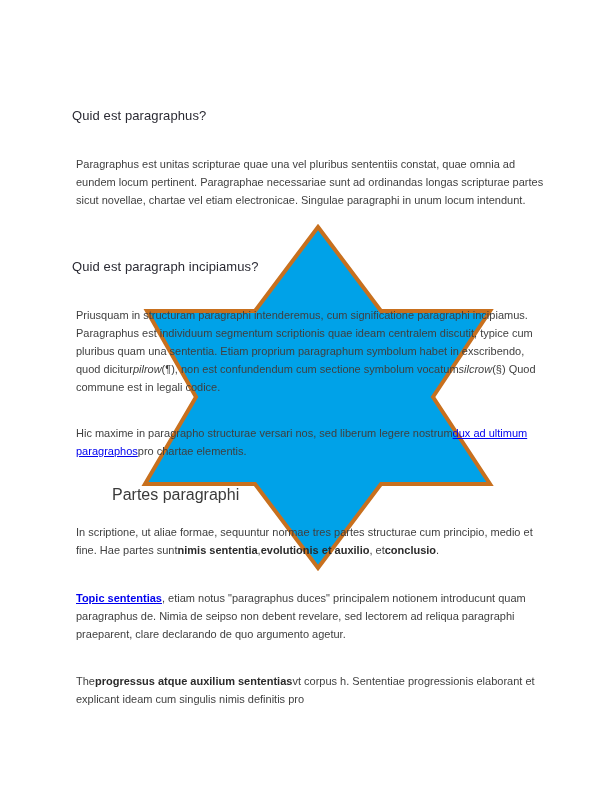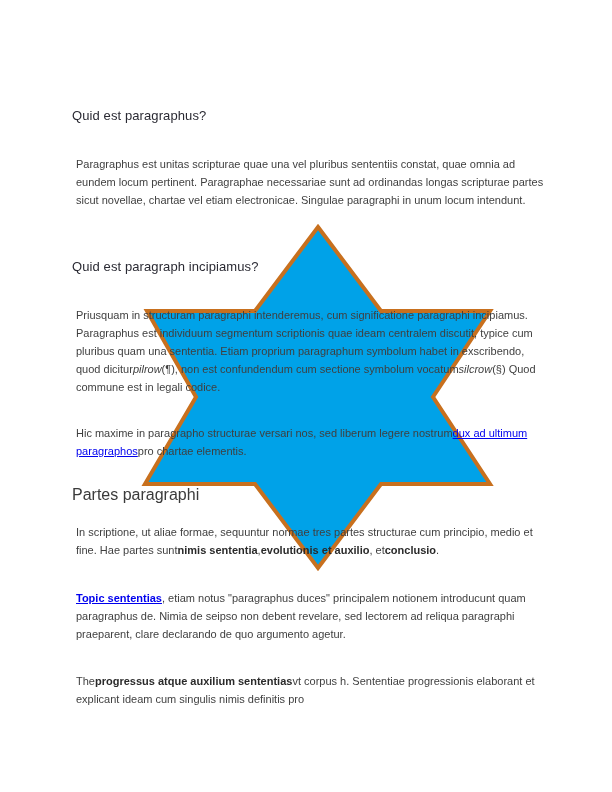--- a/index.html
+++ b/index.html
@@ -35,21 +35,21 @@
 
   <div class="content">
     <h1 style="top:108px;">Quid est paragraphus?</h1>
     <p style="top:151px;">Paragraphus est unitas scripturae quae una vel pluribus sententiis constat, quae omnia ad eundem locum pertinent. Paragraphae necessariae sunt ad ordinandas longas scripturae partes sicut novellae, chartae vel etiam electronicae. Singulae paragraphi in unum locum intendunt.</p>
 
     <h1 style="top:259px;">Quid est paragraph incipiamus?</h1>
     <p style="top:302px;"><span>Priusquam in structuram paragraphi intenderemus, cum significatione paragraphi incipiamus. Paragraphus est individuum segmentum scriptionis quae ideam centralem discutit, typice cum pluribus quam una sententia. Etiam proprium paragraphum symbolum habet in exscribendo, quod dicitur</span><i>pilrow</i><span>(¶), non est confundendum cum sectione symbolum vocatum</span><i>silcrow</i><span>(§) Quod commune est in legali codice.</span></p>
 
     <p style="top:420px;"><span>Hic maxime in paragrapho structurae versari nos, sed liberum legere nostrum</span><a href="#">dux ad ultimum paragraphos</a><span>pro chartae elementis.</span></p>
 
-    <h2 style="top:486px;">Partes paragraphi</h2>
+    <h2 style="top:486px;margin-left:40px;">Partes paragraphi</h2>
     <p style="top:519px;"><span>In scriptione, ut aliae formae, sequuntur normae tres partes structurae cum principio, medio et fine. Hae partes sunt</span><b>nimis sententia</b><span>,</span><b>evolutionis et auxilio</b><span>, et</span><b>conclusio</b><span>.</span></p>
 
     <p style="top:585px;"><a href="#" class="bold">Topic sententias</a><span>, etiam notus "paragraphus duces" principalem notionem introducunt quam paragraphus de. Nimia de seipso non debent revelare, sed lectorem ad reliqua paragraphi praeparent, clare declarando de quo argumento agetur.</span></p>
 
     <p style="top:668px;"><span>The</span><b>progressus atque auxilium sententias</b><span>vt corpus h. Sententiae progressionis elaborant et explicant ideam cum singulis nimis definitis pro</span></p>
   </div>
 
 </div>
 
 </body></html>

